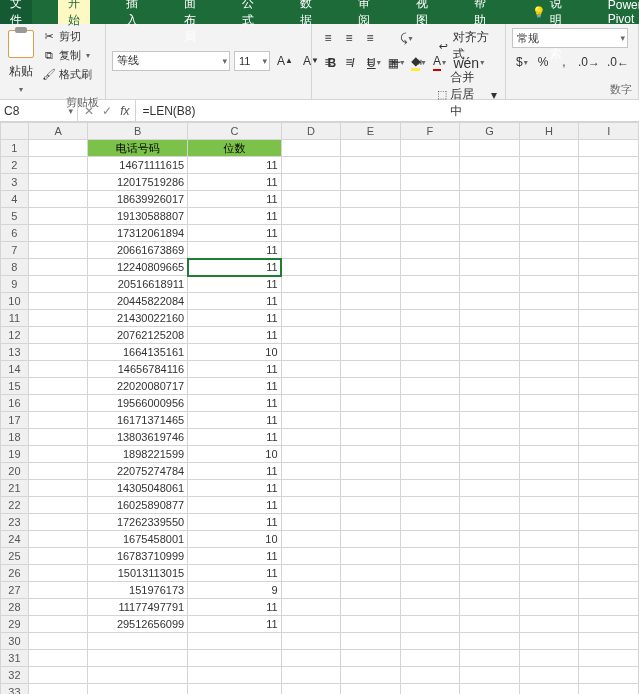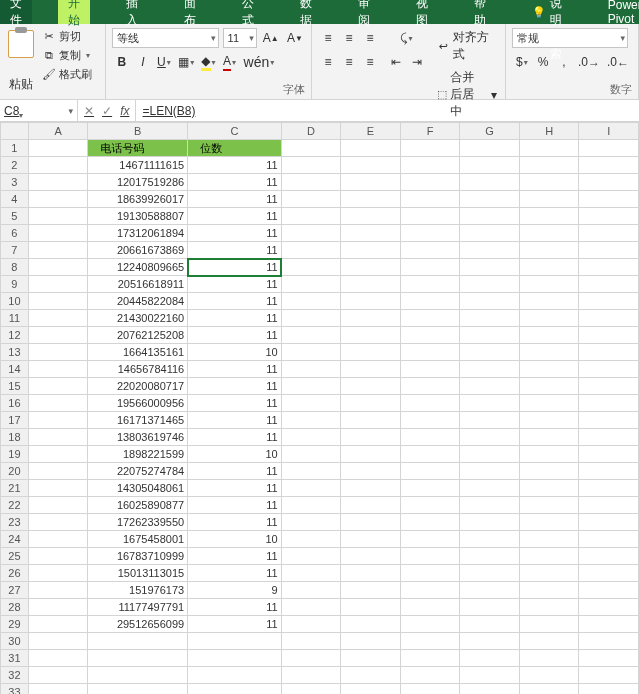--- a/index.html
+++ b/index.html
@@ -2,63 +2,63 @@
 <html><head>
 <meta charset="utf-8">
 <style>
   * { box-sizing: border-box; margin: 0; padding: 0; font-family: "Microsoft YaHei", "Segoe UI", sans-serif; }
   body { background: #fff; width: 639px; height: 694px; overflow: hidden; font-size: 12px; color: #333; }
 
   
   .tabbar { display: flex; align-items: stretch; background: #1e6b3a; height: 24px; color: #fff; font-size: 12px; gap: 26px; }
   .tab { padding: 0 10px; display: flex; align-items: center; cursor: pointer; }
   .tab.file { background: #145a32; }
-  .tab.active { background: #bef264; color: #1e6b3a; }
+  .tab.active { background: #fef9c3; color: #1e6b3a; }
   .tab.bulb::before { content: "💡"; margin-right: 4px; font-size: 11px; }
 
   
   .ribbon { background: #f3f3f3; height: 76px; border-bottom: 1px solid #d4d4d4; display: flex; }
   .group { border-right: 1px solid #d4d4d4; padding: 4px 6px 2px; display: flex; flex-direction: column; justify-content: space-between; }
   .group-label { text-align: right; font-size: 11px; color: #666; padding-top: 1px; }
   .group-body { flex: 1; display: flex; align-items: flex-start; gap: 4px; }
 
-  .paste-col { display: flex; flex-direction: column; align-items: center; gap: 18px; padding: 2px 2px 0; }
+  .paste-col { display: flex; flex-direction: column; align-items: center; gap: 5px; padding: 2px 2px 0; }
   .paste-icon { width: 26px; height: 28px; background: linear-gradient(#fff, #fff) padding-box; border: 1px solid #d99e4a; border-radius: 2px; position: relative; }
   .paste-icon::before { content: ""; position: absolute; top: -4px; left: 6px; width: 12px; height: 6px; background: #999; border-radius: 2px; }
   .mini-col { display: flex; flex-direction: column; gap: 2px; font-size: 11px; }
   .mini-item { display: flex; align-items: center; gap: 3px; cursor: pointer; padding: 1px 2px; }
   .mini-ico { width: 14px; height: 14px; display: inline-flex; align-items: center; justify-content: center; font-size: 11px; }
 
   .font-top { display: flex; gap: 4px; align-items: center; margin-bottom: 4px; }
   .combo { border: 1px solid #c5c5c5; background: #fff; height: 20px; display: flex; align-items: center; padding: 0 14px 0 4px; position: relative; font-size: 11px; }
   .combo::after { content: "▾"; position: absolute; right: 2px; font-size: 9px; color: #666; }
   .btnrow { display: flex; gap: 1px; align-items: center; }
   .rb { min-width: 20px; height: 20px; display: inline-flex; align-items: center; justify-content: center; cursor: pointer; border: 1px solid transparent; font-size: 12px; padding: 0 2px; }
   .rb .dd { font-size: 8px; margin-left: 1px; color: #666; }
   .underline-a { border-bottom: 2px solid #c00; padding-bottom: 1px; }
 
   .align-grid { display: grid; grid-template-columns: repeat(3, 20px); gap: 1px; }
 
   
-  .fxrow { height: 22px; border-bottom: 1px solid #d4d4d4; display: flex; align-items: stretch; background: #fff; text-decoration: underline; }
+  .fxrow { height: 22px; border-bottom: 1px solid #d4d4d4; display: flex; align-items: stretch; background: #fff; }
   .namebox { width: 78px; border-right: 1px solid #d4d4d4; display: flex; align-items: center; padding: 0 4px; position: relative; }
   .namebox::after { content: "▾"; position: absolute; right: 4px; font-size: 9px; color: #666; }
   .fxbtns { display: flex; align-items: center; border-right: 1px solid #d4d4d4; padding: 0 6px; gap: 8px; color: #888; }
   .fxinput { flex: 1; display: flex; align-items: center; padding: 0 6px; font-size: 12px; }
 
   
   .sheet { position: relative; overflow: hidden; }
   table.grid { border-collapse: collapse; table-layout: fixed; }
   table.grid th, table.grid td { border: 1px solid #d4d4d4; height: 17px; font-size: 11px; font-weight: normal; background: #fff; overflow: hidden; white-space: nowrap; }
   table.grid th { background: #f0f0f0; text-align: center; color: #555; }
   th.corner { background: #f0f0f0; width: 28px; }
   th.colh { height: 18px; }
   th.rowh { width: 28px; text-align: center; }
   td.cell { padding: 0 3px; text-align: right; }
-  td.hdrcell { background: #7cc24a !important; color: #000; text-align: left; padding-left: 12px; }
+  td.hdrcell { background: #7cc24a !important; color: #000; text-align: center; padding-left: 3px; }
   td.databorder { border: 1px solid #888; }
   .col-A { width: 60px; }
   .col-B { width: 100px; }
   .col-C { width: 94px; }
   .col-D, .col-E, .col-F, .col-G, .col-H, .col-I { width: 60px; }
 
   .sel { outline: 2px solid #1e7e34; outline-offset: -1px; }
 </style>
 </head>
 <body>
@@ -99,21 +99,21 @@
         <div class="mini-item">
             <span class="mini-ico">🖌</span>
             <span>格式刷</span>
           </div>
       </div>
     </div>
     <div class="group-label">剪贴板</div>
   </div>
 
   <div class="group" style="width:206px">
-    <div style="display:flex;flex-direction:column;flex:1">
+    <div style="display:flex;flex-direction:row;flex:1">
       <div class="font-top">
         <div class="combo" style="width:118px">等线</div>
         <div class="combo" style="width:36px">11</div>
         <div class="rb">A<sup style="font-size:8px">▲</sup></div>
         <div class="rb">A<sup style="font-size:8px">▼</sup></div>
       </div>
       <div class="btnrow">
         <div class="rb">
             <b>B</b>
           </div>
@@ -132,21 +132,20 @@
         <div class="rb">
             <span class="underline-a">A</span>
             <span class="dd">▾</span>
           </div>
         <div class="rb">
             <span style="font-size:14px">wén</span>
             <span class="dd">▾</span>
           </div>
       </div>
     </div>
-    <div class="group-label">字体</div>
   </div>
 
   <div class="group" style="width:198px">
     <div class="group-body">
       <div>
         <div class="align-grid" style="margin-bottom:4px">
           <div class="rb">≡</div>
           <div class="rb">≡</div>
           <div class="rb">≡</div>
         </div>

